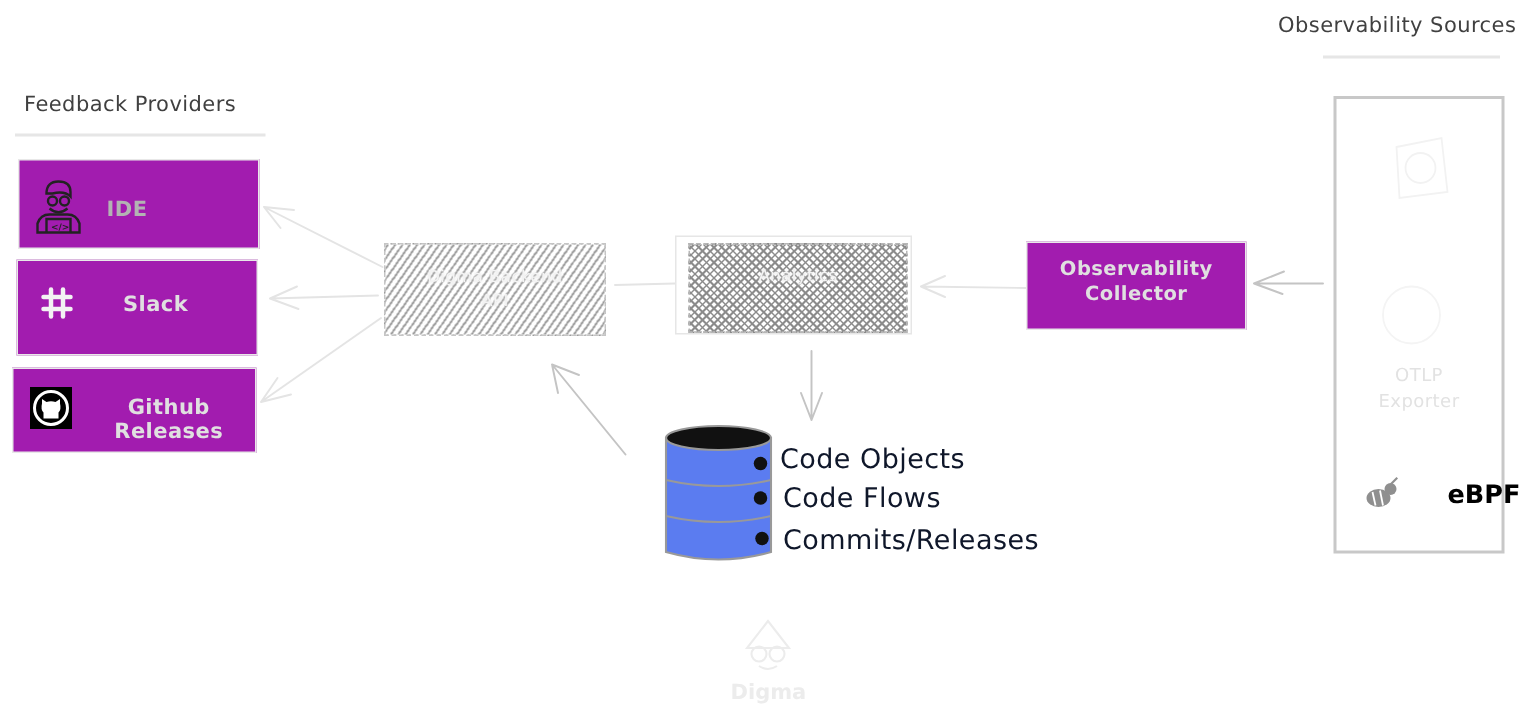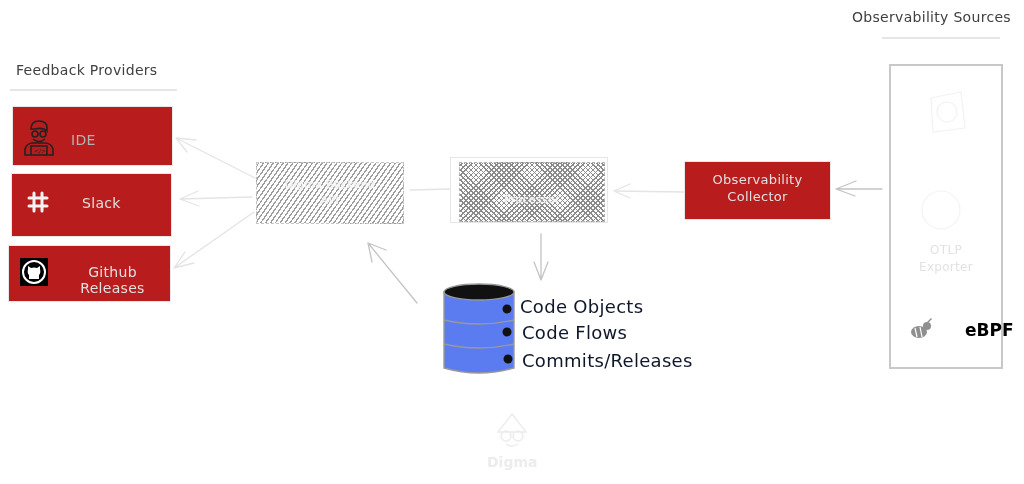--- a/index.html
+++ b/index.html
@@ -2,21 +2,21 @@
 <html><head>
   <meta charset="utf-8">
   <style>
     html, body { margin:0; padding:0; background:#ffffff; }
     body { width:1024px; height:484px; position:relative; overflow:hidden;
            font-family:"DejaVu Sans", sans-serif; }
     .abs { position:absolute; }
     .hand { font-family:"DejaVu Sans", sans-serif; letter-spacing:0.3px; }
     .section-title { color:#404040; font-size:14px; }
     .rule { height:0; border-top:2px solid #e6e6e6; }
-    .box { border:1.5px solid #e8e8e8; box-sizing:border-box; background:#b91c1c; }
+    .box { border:1.5px solid #e8e8e8; box-sizing:border-box; background:#a21caf;font-weight:bold; }
     .box-label { color:#e0e0e0; font-size:13px; text-align:center; }
     .hatch { box-sizing:border-box;
       background: repeating-linear-gradient(-55deg, #8d8d8d 0 1.3px, #ffffff 1.3px 4px);
       border:1px dashed #bbb; opacity:0.85; }
     .cross { box-sizing:border-box;
       background:
         repeating-linear-gradient(-45deg, #777 0 1.2px, transparent 1.2px 3.6px),
         repeating-linear-gradient(45deg, #777 0 1.2px, #fff 1.2px 3.6px);
       border:1px dashed #aaa; opacity:0.85; }
     .hatch-label { color:#f2f2f2; font-size:11px; text-align:center; line-height:16px;
@@ -98,21 +98,21 @@
   <span class="abs hand box-label" style="left:46px; top:18px; font-size:14px;">Github Releases</span>
 </div>
 
 <div class="abs hatch" style="left:256px; top:162px; width:148px; height:62px;">
   <div class="abs hand hatch-label" style="left:0; right:0; top:14px;">Digma Backend</div>
   <div class="abs hand hatch-label" style="left:0; right:0; top:30px;">API</div>
 </div>
 
 <div class="abs" style="left:450px; top:157px; width:158px; height:66px; border:1px solid #e6e6e6; box-sizing:border-box;"></div>
 <div class="abs cross" style="left:459px; top:162px; width:146px; height:60px;">
-  <div class="abs hand hatch-label" style="left:0; right:0; top:29px;">Processor</div>
+  <div class="abs hand hatch-label" style="left:0; right:0; top:13px;">Analytics</div>
 </div>
 
 <div class="abs box" style="left:684px; top:161px; width:147px; height:59px;">
   <div class="abs hand box-label" style="left:0; right:0; top:10px;">Observability</div>
   <div class="abs hand box-label" style="left:0; right:0; top:27px;">Collector</div>
 </div>
 
 <div class="abs hand section-title" style="left:852px; top:9px;">Observability Sources</div>
 <div class="abs rule" style="left:882px; top:37px; width:118px;"></div>
 

